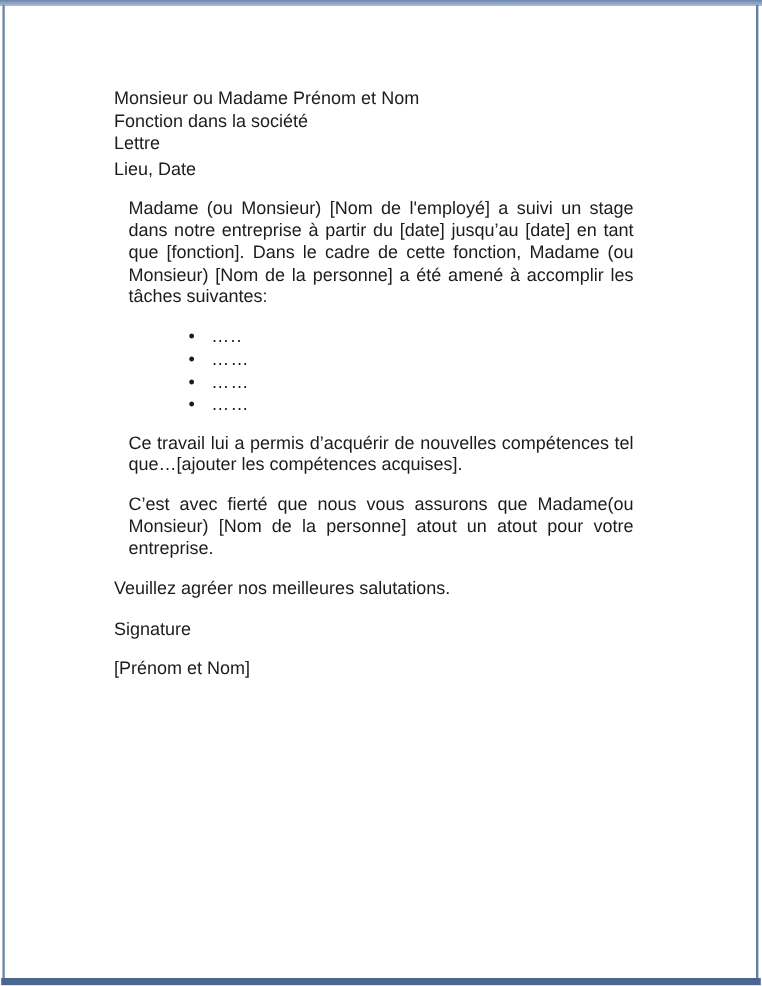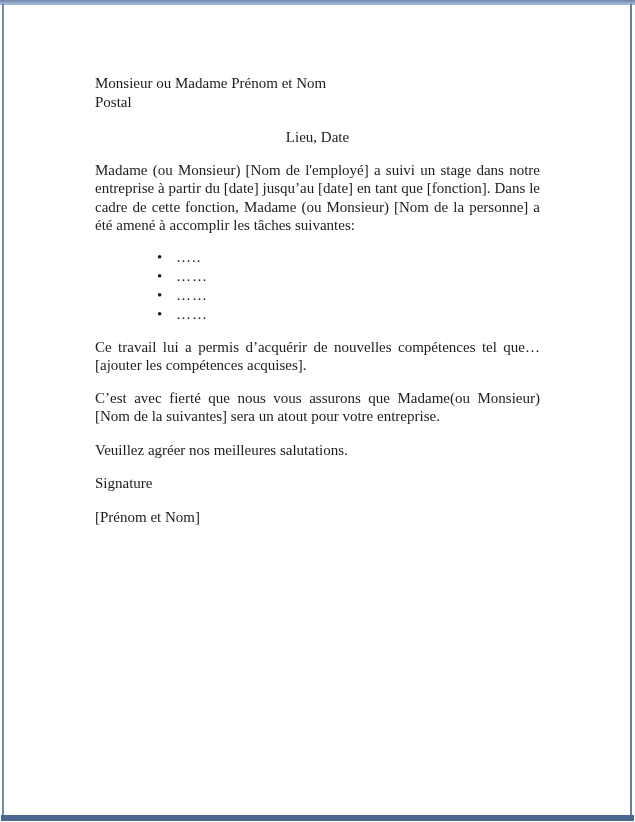--- a/index.html
+++ b/index.html
@@ -6,21 +6,21 @@
     margin: 0;
     padding: 0;
     background: #ffffff;
   }
   .page {
     position: relative;
     width: 635px;
     height: 822px;
     background: #ffffff;
     overflow: hidden;
-    font-family: Liberation Serif, serif;
+    font-family: Liberation Sans, sans-serif;
     color: #1c1c1c;
   }
   
   .border-top {
     position: absolute;
     top: 0; left: 0; right: 0;
     height: 5px;
     background: linear-gradient(to bottom, #6c85a9 0%, #8ea6c9 55%, #aabcda 100%);
   }
   .border-bottom {
@@ -46,28 +46,28 @@
     left: 95px;
     top: 74px;
     width: 445px;
     font-size: 15px;
     line-height: 18.5px;
   }
   .sender p {
     margin: 0;
   }
   .place-date {
-    margin: 17px 0 0;
-    text-align: center;
+    margin: 3px 0 0;
+    text-align: left;
   }
   .subject {
     margin: 15px 0 0;
   }
   .para {
-    margin: 14px 0 0;
+    margin: 14px 12px 0;
     text-align: justify;
   }
   ul.tasks {
     margin: 13px 0 0;
     padding: 0 0 0 62px;
     list-style: none;
   }
   ul.tasks li {
     line-height: 19px;
     letter-spacing: 1px;
@@ -88,38 +88,39 @@
 <div class="page">
   <div class="border-top"></div>
   <div class="border-left"></div>
   <div class="border-right"></div>
   <div class="border-bottom"></div>
 
   <div class="content">
 
     <div class="sender">
       <p>Monsieur ou Madame Prénom et Nom</p>
-      <p>Postal</p>
+      <p>Fonction dans la société</p>
+      <p>Lettre</p>
     </div>
 
     <p class="place-date">Lieu, Date</p>
 
 
     <p class="para">Madame (ou Monsieur) [Nom de l'employé] a suivi un stage dans notre entreprise à partir du [date] jusqu’au [date] en tant que [fonction]. Dans le cadre de cette fonction, Madame (ou Monsieur) [Nom de la personne] a été amené à accomplir les tâches suivantes:</p>
 
     <ul class="tasks">
       <li>…..</li>
       <li>……</li>
       <li>……</li>
       <li>……</li>
     </ul>
 
     <p class="para">Ce travail lui a permis d’acquérir de nouvelles compétences tel que…[ajouter les compétences acquises].</p>
 
-    <p class="para">C’est avec fierté que nous vous assurons que Madame(ou Monsieur) [Nom de la suivantes] sera un atout pour votre entreprise.</p>
+    <p class="para">C’est avec fierté que nous vous assurons que Madame(ou Monsieur) [Nom de la personne] atout un atout pour votre entreprise.</p>
 
     <p class="closing">Veuillez agréer nos meilleures salutations.</p>
 
     <p class="signature">Signature</p>
 
     <p class="signature-name">[Prénom et Nom]</p>
 
   </div>
 </div>
 

